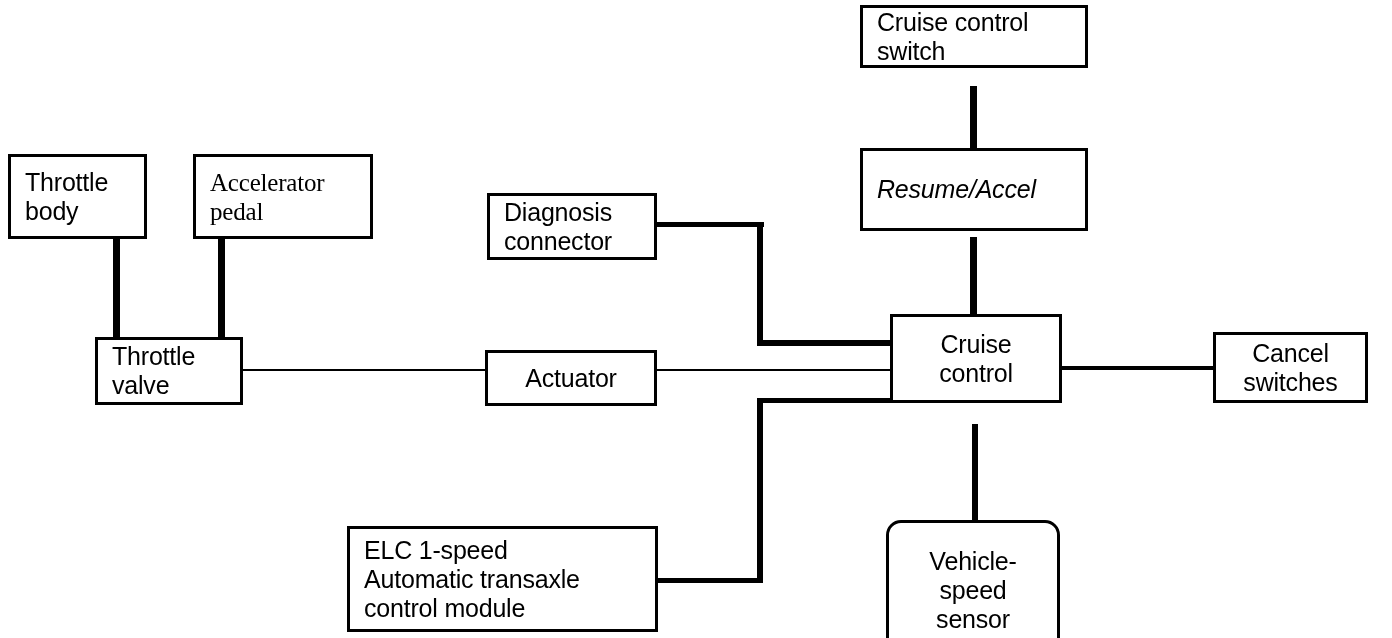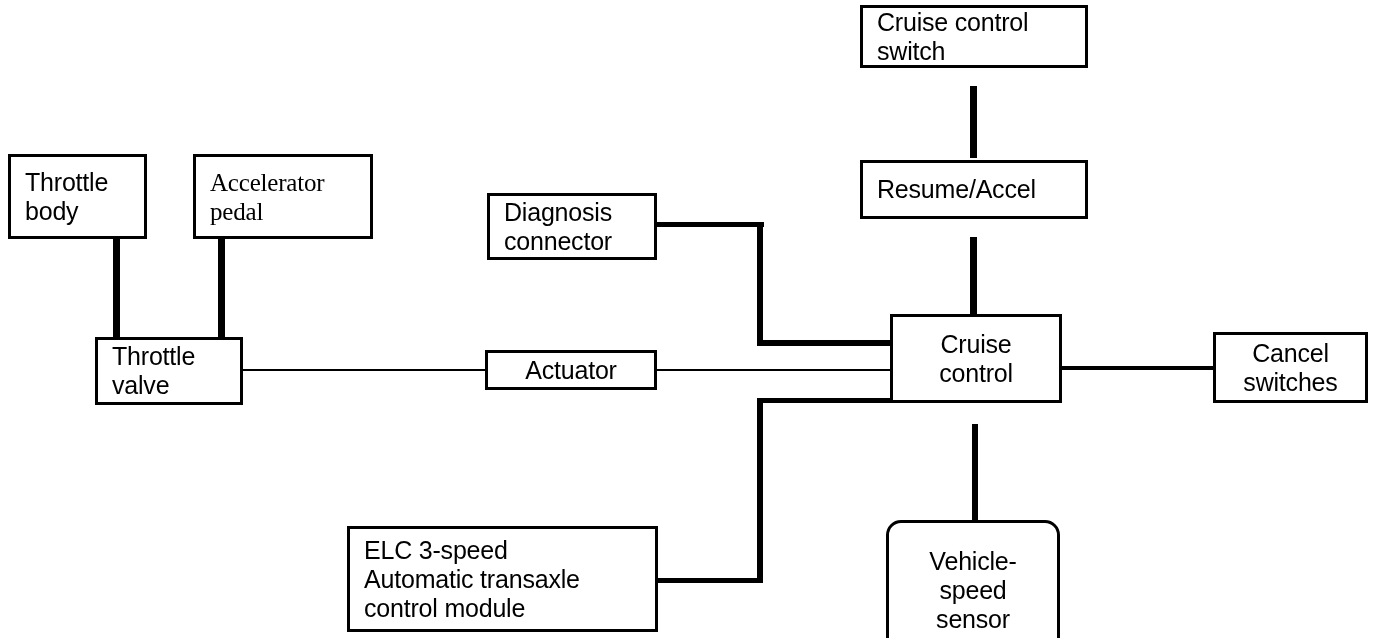--- a/index.html
+++ b/index.html
@@ -96,57 +96,57 @@
           <span class="ln">Accelerator</span>
           <span class="ln">pedal</span>
         </div>
       </div>
       <div class="node align-left" style="left: 95px; top: 337px; width: 148px; height: 68px; border-color: rgb(0, 0, 0);">
         <div class="lines">
           <span class="ln">Throttle</span>
           <span class="ln">valve</span>
         </div>
       </div>
-      <div class="node align-center" style="left: 485px; top: 350px; width: 172px; height: 40px; border-color: rgb(0, 0, 0);">
+      <div class="node align-center" style="left: 485px; top: 350px; width: 172px; height: 56px; border-color: rgb(0, 0, 0);">
         <div class="lines">
           <span class="ln">Actuator</span>
         </div>
       </div>
       <div class="node align-left" style="left: 487px; top: 193px; width: 170px; height: 67px; border-color: rgb(0, 0, 0);">
         <div class="lines">
           <span class="ln">Diagnosis</span>
           <span class="ln">connector</span>
         </div>
       </div>
       <div class="node align-left" style="left: 860px; top: 5px; width: 228px; height: 63px; border-color: rgb(0, 0, 0);">
         <div class="lines">
           <span class="ln">Cruise control</span>
           <span class="ln">switch</span>
         </div>
       </div>
-      <div class="node align-left" style="left: 860px; top: 160px; width: 228px; height: 59px; border-color: rgb(0, 0, 0);">
+      <div class="node align-left" style="left: 860px; top: 148px; width: 228px; height: 83px; border-color: rgb(0, 0, 0); font-style: italic;">
         <div class="lines">
           <span class="ln">Resume/Accel</span>
         </div>
       </div>
       <div class="node align-center" style="left: 890px; top: 314px; width: 172px; height: 89px; border-color: rgb(0, 0, 0);">
         <div class="lines">
           <span class="ln">Cruise</span>
           <span class="ln">control</span>
         </div>
       </div>
       <div class="node align-center" style="left: 1213px; top: 332px; width: 155px; height: 71px; border-color: rgb(0, 0, 0);">
         <div class="lines">
           <span class="ln">Cancel</span>
           <span class="ln">switches</span>
         </div>
       </div>
       <div class="node align-left" style="left: 347px; top: 526px; width: 311px; height: 106px; border-color: rgb(0, 0, 0);">
         <div class="lines">
-          <span class="ln">ELC 3-speed</span>
+          <span class="ln">ELC 1-speed</span>
           <span class="ln">Automatic transaxle</span>
           <span class="ln">control module</span>
         </div>
       </div>
       <div class="node align-center" style="left: 886px; top: 520px; width: 174px; height: 140px; border-color: rgb(0, 0, 0); border-radius: 15px;">
         <div class="lines">
           <span class="ln">Vehicle-</span>
           <span class="ln">speed</span>
           <span class="ln">sensor</span>
         </div>

